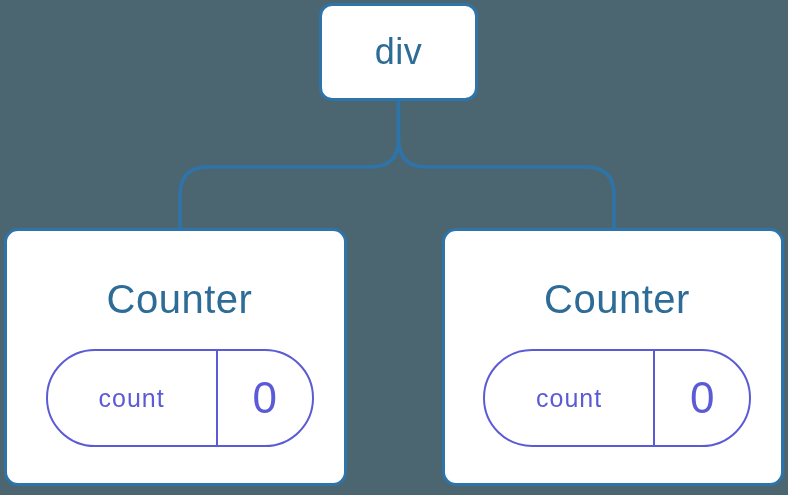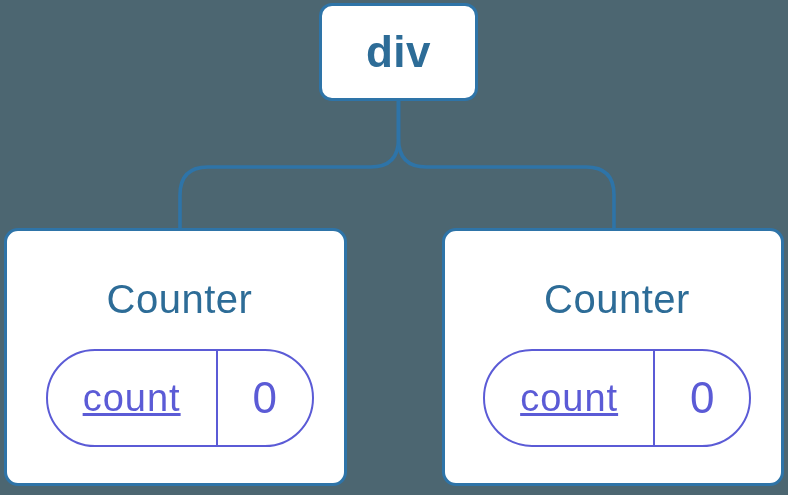--- a/index.html
+++ b/index.html
@@ -27,22 +27,22 @@
     height: 98px;
     background: var(--node-fill, #fff);
     border: 3px solid var(--tree-line, #2E74A8);
     border-radius: 13px;
     display: flex;
     align-items: center;
     justify-content: center;
   }
   .root-node .label {
     color: var(--component-text, #2D6C97);
-    font-size: 44px;
-    font-weight: 700;
+    font-size: 36px;
+    font-weight: 400;
     letter-spacing: 0.5px;
   }
 
   
   svg.connector {
     position: absolute;
     left: 0;
     top: 0;
     pointer-events: none;
   }
@@ -88,23 +88,22 @@
     display: flex;
     overflow: hidden;
     color: var(--state-accent, #5B5BD6);
   }
   .pill .key {
     width: 64.5%;
     border-right: 2px solid var(--state-accent, #5B5BD6);
     display: flex;
     align-items: center;
     justify-content: center;
-    font-size: 38px;
+    font-size: 25px;
     letter-spacing: 1px;
-    text-decoration: underline;
   }
   .pill .value {
     flex: 1;
     display: flex;
     align-items: center;
     justify-content: center;
     font-size: 44px;
   }
 </style>
 </head>

